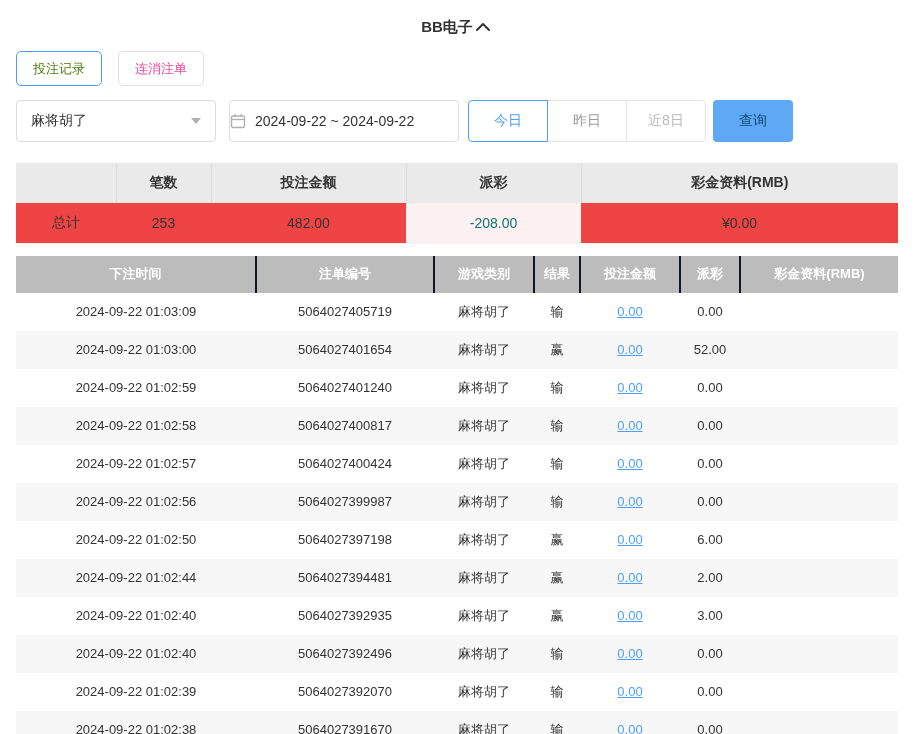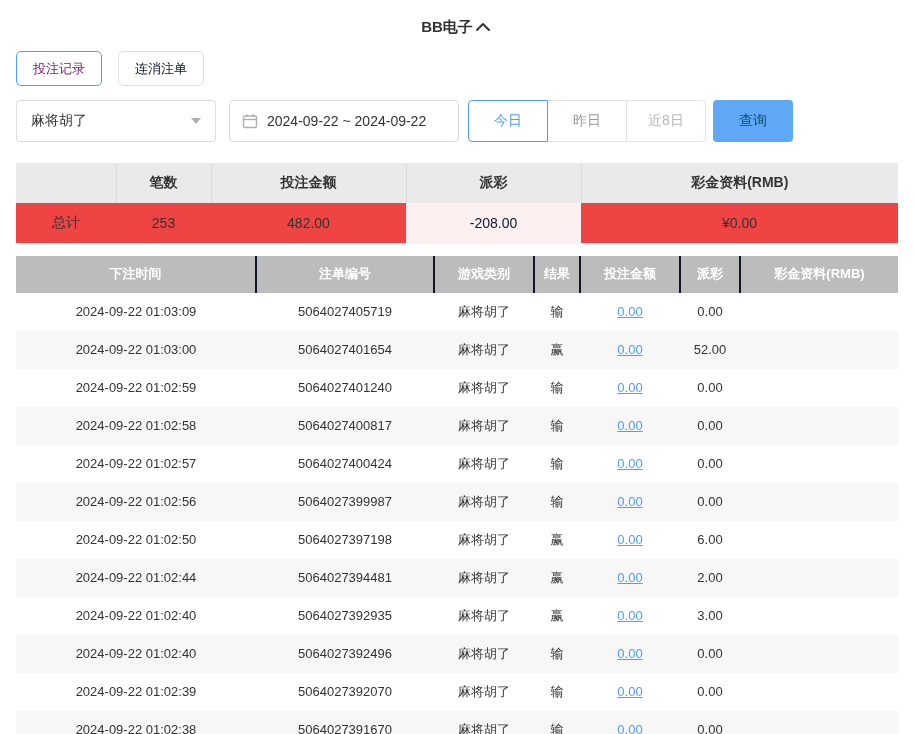--- a/index.html
+++ b/index.html
@@ -16,37 +16,37 @@
   
   .header-row { display: flex; justify-content: center; align-items: center; padding: 17px 0 12px 0; }
   .title { font-size: 15px; font-weight: bold; color: #333; }
   .collapse-btn { width: 20px; height: 20px; display: flex; align-items: center; justify-content: center; cursor: pointer; }
 
   
   .tabs { display: flex; gap: 16px; margin: 2px 0 14px 0; }
   .tab {
     min-width: 84px; height: 35px; padding: 0 16px;
     border: 1px solid #e0e0e0; border-radius: 5px;
-    background: #fff; color: #0f172a; font-size: 13px;
+    background: #fff; color: #ec4899; font-size: 13px;
     display: flex; align-items: center; justify-content: center; cursor: pointer;
   }
-  .tab.active { border-color: #4d9ef6; color: #701a75; }
+  .tab.active { border-color: #4d9ef6; color: #4d7c0f; }
 
   
   .filters { display: flex; align-items: center; margin-bottom: 21px; }
   .select {
     width: 200px; height: 42px; border: 1px solid #dcdcdc; border-radius: 4px;
     display: flex; align-items: center; justify-content: space-between;
     padding: 0 14px; font-size: 14px; color: #333; cursor: pointer; background: #fff;
   }
   .caret-down { width: 0; height: 0; border-left: 5px solid transparent; border-right: 5px solid transparent; border-top: 6px solid #b0b0b0; }
   .datepicker {
     margin-left: 13px; width: 230px; height: 42px;
     border: 1px solid #dcdcdc; border-radius: 4px; background: #fff;
-    display: flex; align-items: center; gap: 9px; padding: 0 12px;
+    display: flex; align-items: center; gap: 9px; padding: 0 0;
     font-size: 14px; color: #333; cursor: pointer;
   }
   .quick-group { display: flex; margin-left: 9px; }
   .qbtn {
     width: 80px; height: 42px; background: #fff; border: 1px solid #e3e3e3;
     font-size: 14px; color: #9a9a9a; margin-left: -1px;
     display: flex; align-items: center; justify-content: center; cursor: pointer;
   }
   .qbtn:first-child { border-radius: 4px 0 0 4px; margin-left: 0; }
   .qbtn:last-child { border-radius: 0 4px 4px 0; color: #b9b9b9; }
@@ -62,21 +62,21 @@
   .summary th {
     background: #eaeaea; height: 40px; font-weight: bold;
     font-size: 14px; color: #333; text-align: center;
     border-right: 1px solid #dadada;
   }
   .summary th:last-child { border-right: none; }
   .summary td {
     height: 40px; text-align: center; font-size: 14px; color: #333;
     background: #ef4444; border-bottom: 1px solid #f2f2f2;
   }
-  .summary td.payout-total { color: #0f172a; background: #fdf0f1; }
+  .summary td.payout-total { color: #0f766e; background: #fdf0f1; }
 
   
   .bet-table { margin-top: 12px; }
   .bet-table th {
     background: #bcbcbc; color: #ffffff; font-weight: bold;
     height: 37px; font-size: 13px; text-align: center;
     border-right: 2px solid #0f172a;
   }
   .bet-table th:last-child { border-right: none; }
   .bet-table td { height: 38px; text-align: center; font-size: 13px; color: #333; background: #fff; }

